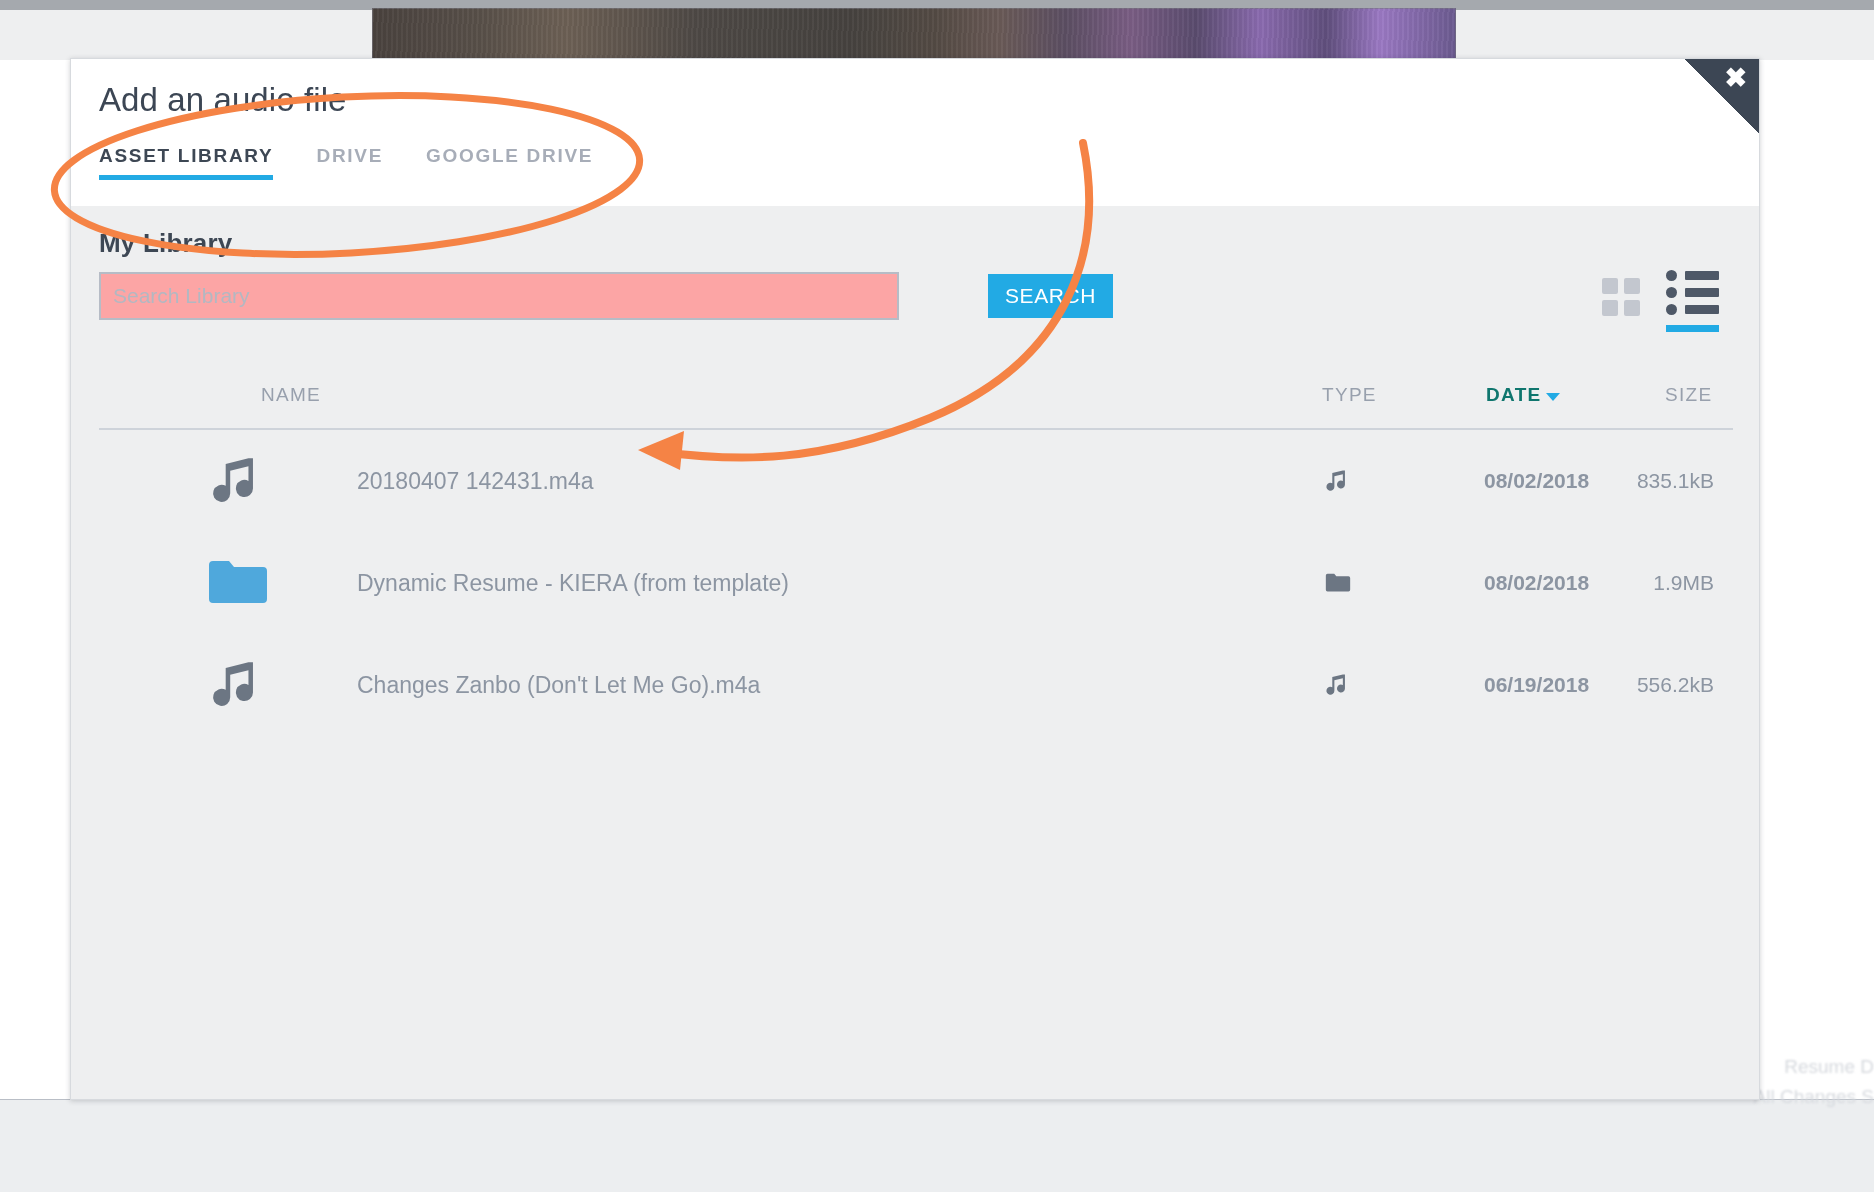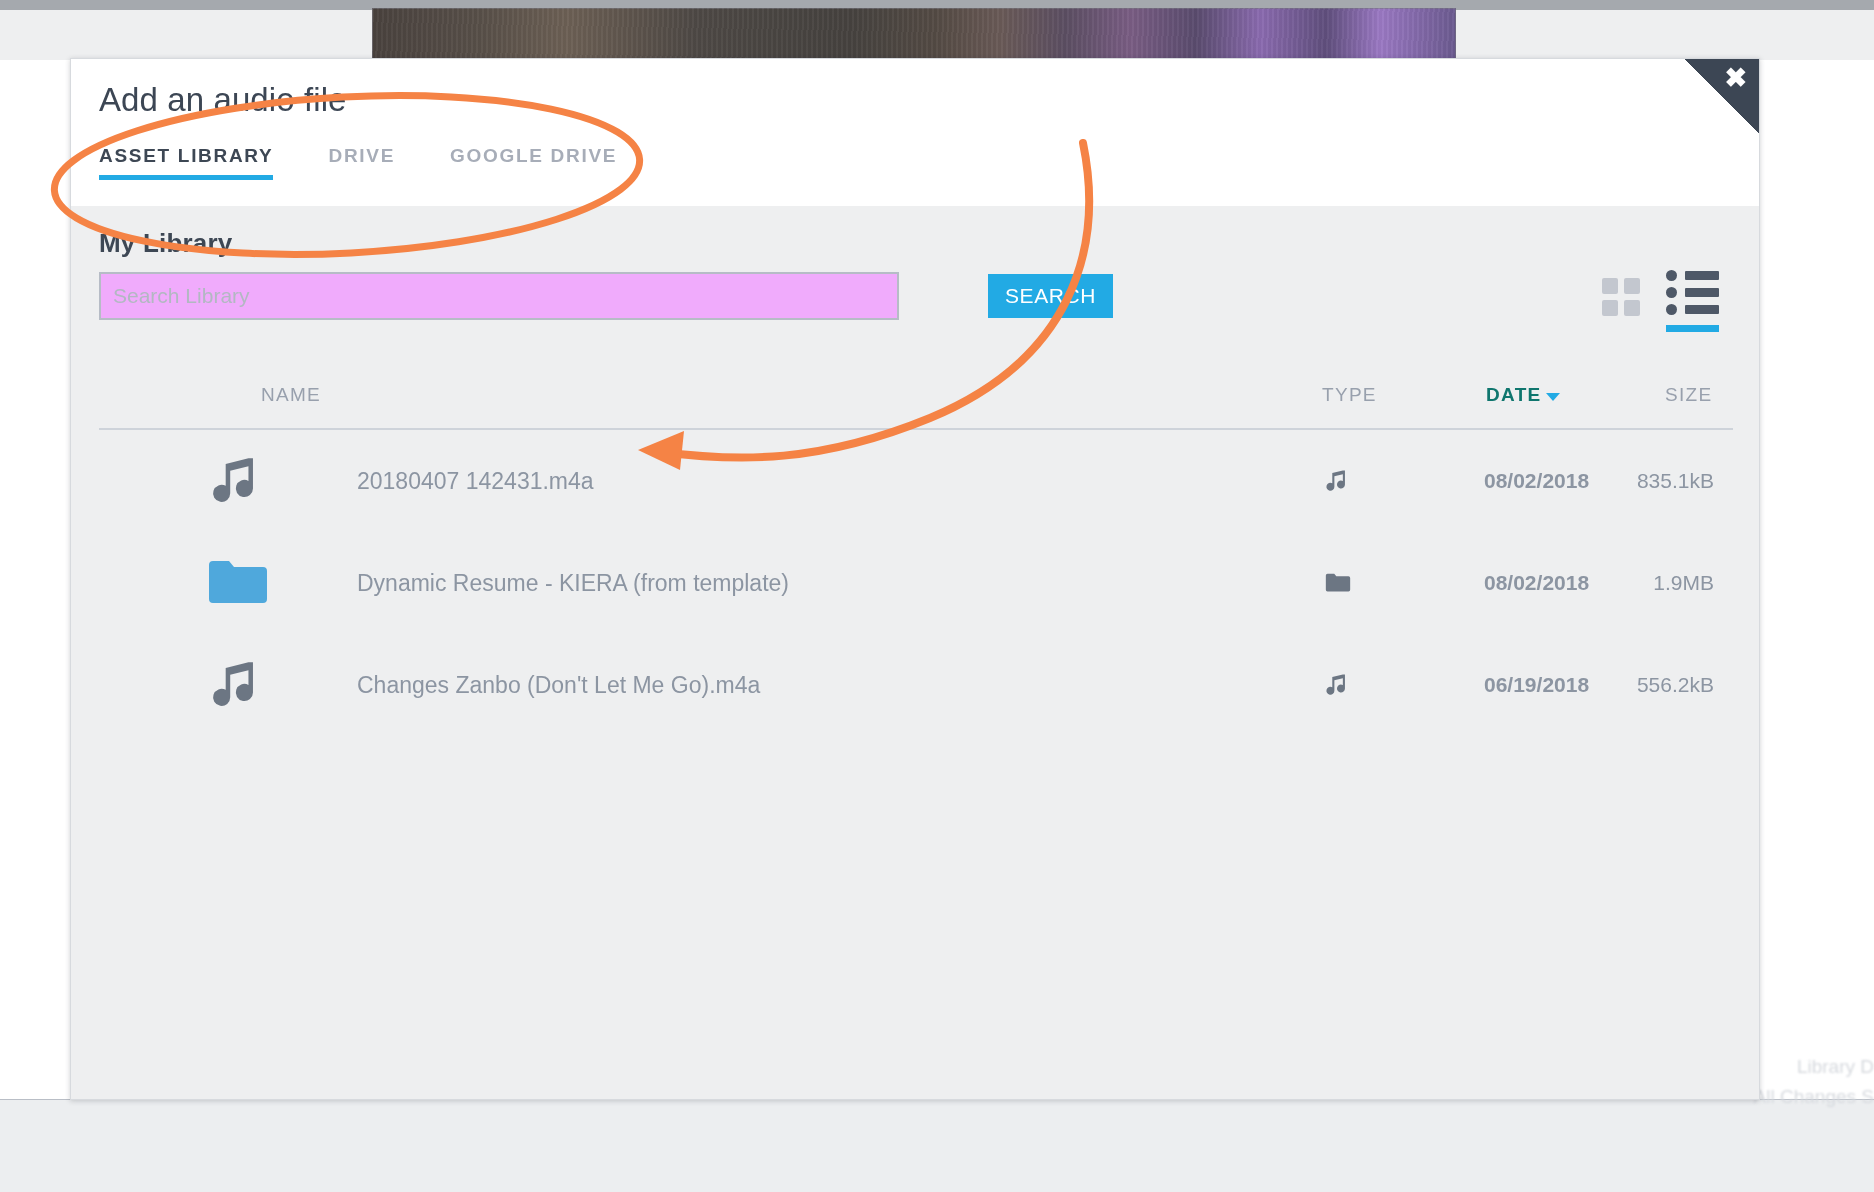--- a/index.html
+++ b/index.html
@@ -100,21 +100,21 @@
     font-size: 33px;
     font-weight: 400;
     color: #3c4654;
     letter-spacing: .1px;
   }
   .tabs {
     position: absolute;
     left: 28px; top: 86px;
     display: flex;
     align-items: flex-start;
-    gap: 15px;
+    gap: 3px;
   }
   .tab {
     font-size: 19px;
     font-weight: 700;
     letter-spacing: 1.7px;
     color: #a7adb8;
     padding: 0 0 13px 0;
     margin-right: 40px;
     cursor: pointer;
     position: relative;
@@ -161,21 +161,21 @@
     font-weight:700;
     color:#3d4754;
     letter-spacing:.2px;
   }
   .search-input{
     position:absolute;
     left:28px; top:66px;
     width:800px; height:48px;
     box-sizing:border-box;
     border:2px solid #b6bcc6;
-    background:#f0abfc;
+    background:#fca5a5;
     font-size:21px;
     color:#5c6470;
     padding:0 12px;
     font-family:inherit;
     border-radius:0;
   }
   .search-input::placeholder{ color:#b2b8c2; }
   .search-btn{
     position:absolute;
     left:917px; top:68px;
@@ -332,21 +332,21 @@
 
 <div class="app-bg">
   <div class="top-strip"></div>
   <div class="video-thumb"></div>
   <div class="canvas-area"></div>
   <div class="bottom-rule"></div>
   <div class="bottom-area">
     
   </div>
   <div class="saved-note">
-    <div>Library D</div>
+    <div>Resume D</div>
     <div>All Changes S</div>
   </div>
 </div>
 
 <div class="modal">
 
   <div class="modal-header">
     <div class="modal-title">Add an audio file</div>
 
     <div class="tabs">

